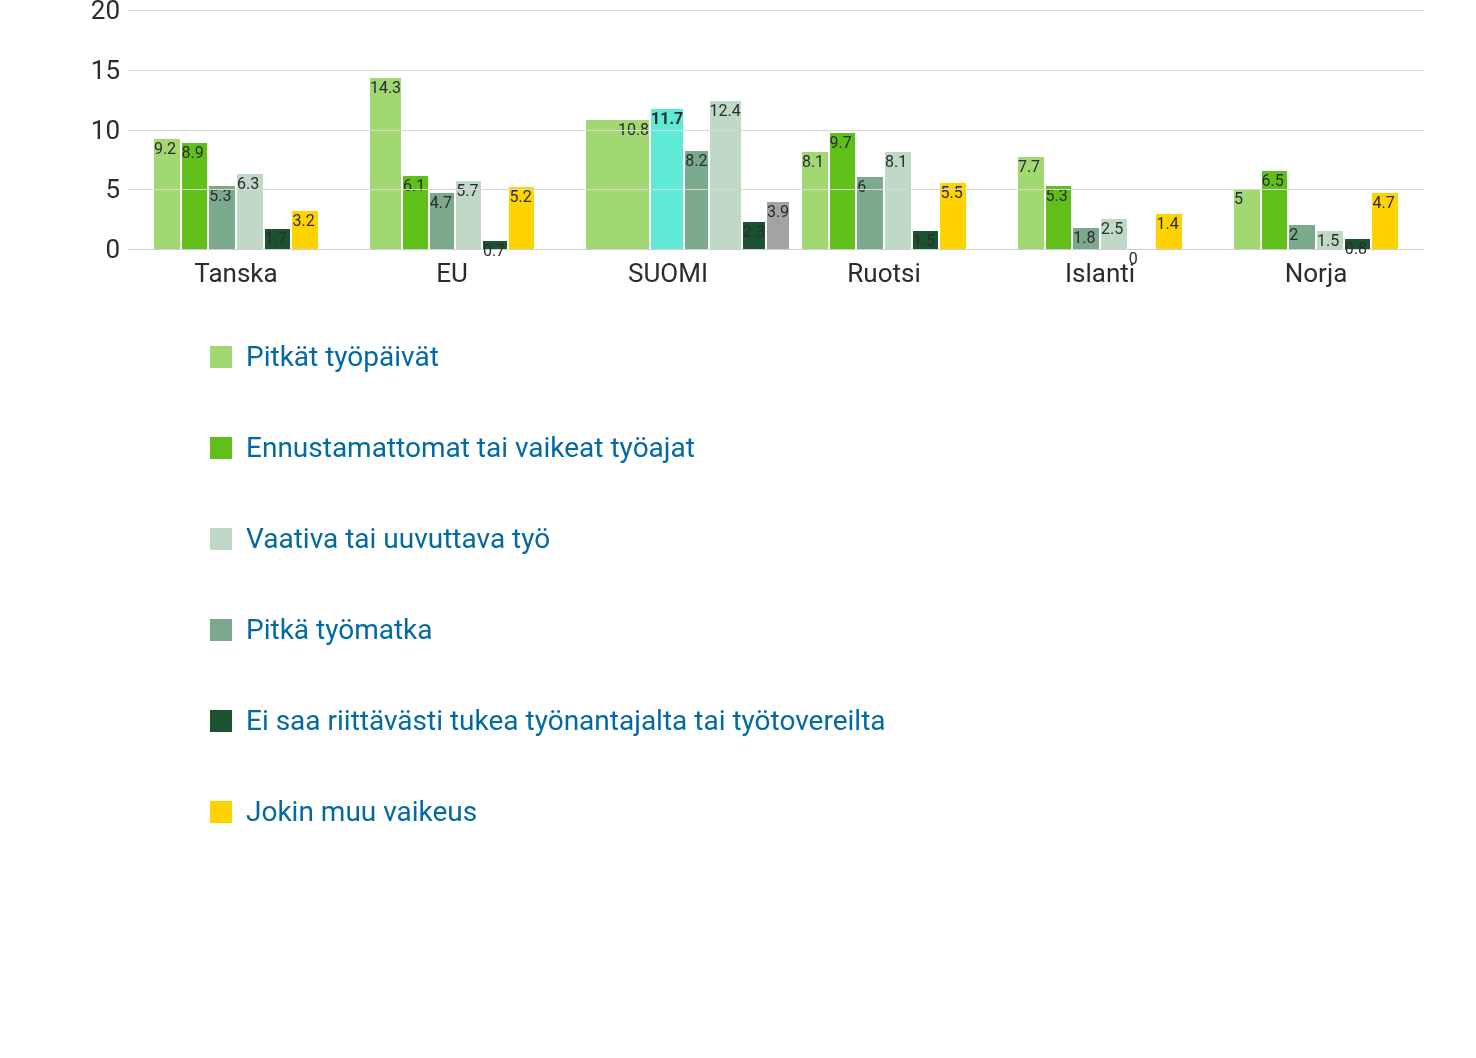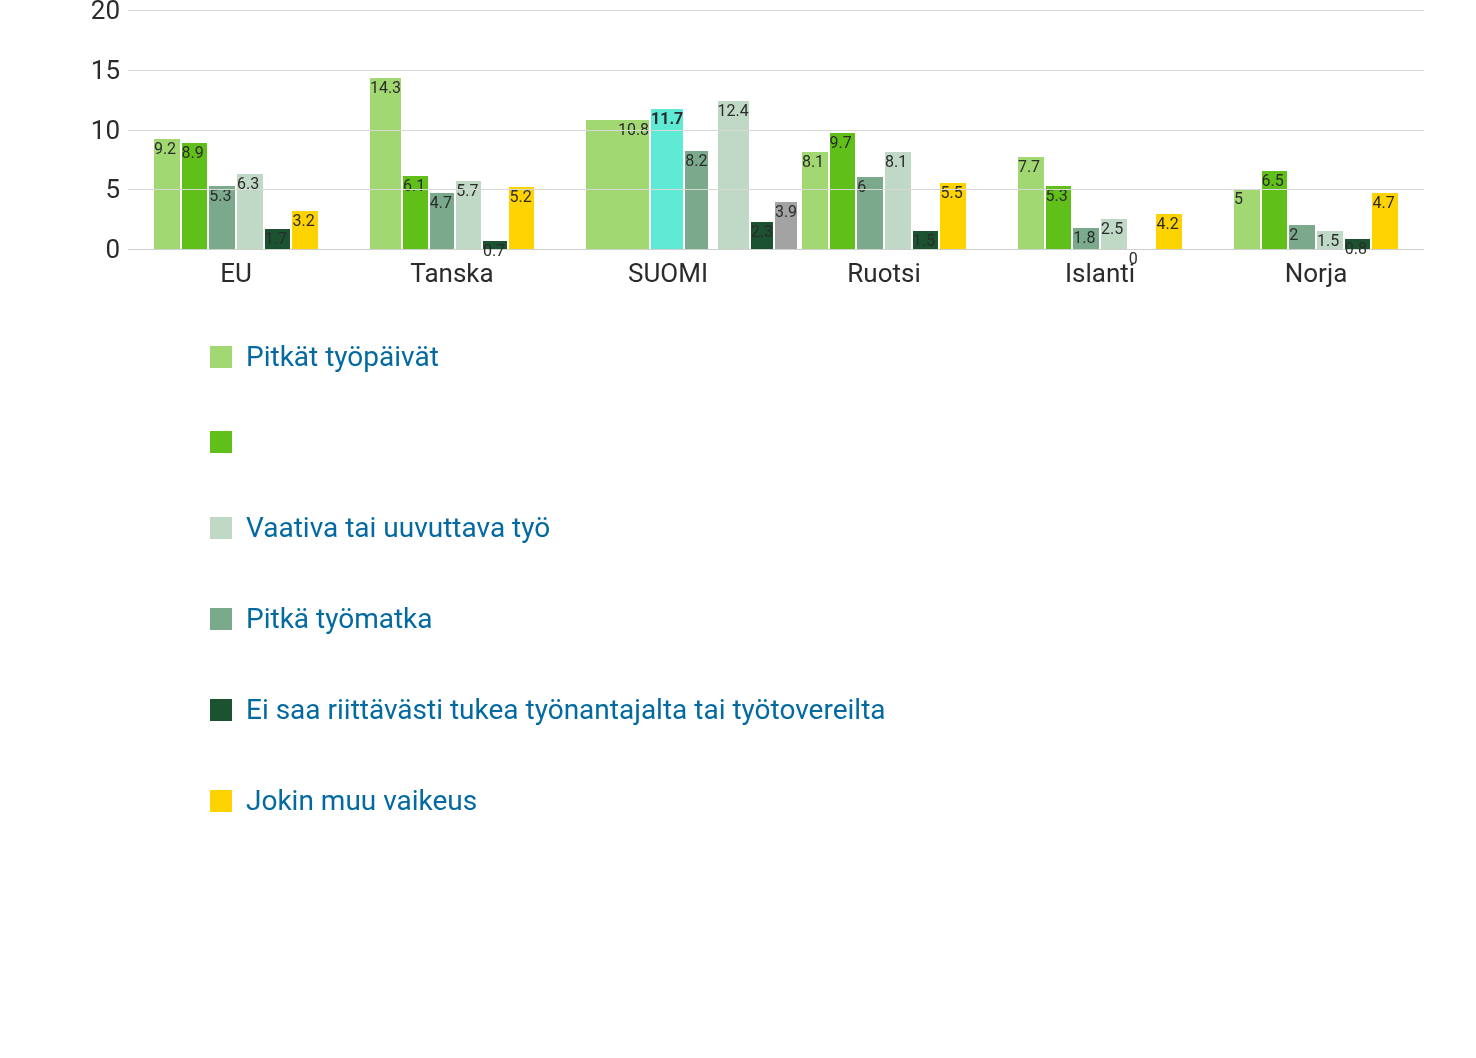--- a/index.html
+++ b/index.html
@@ -134,21 +134,21 @@
               <div class="bar" title="Vaativa tai uuvuttava työ: 5.7" style="height: 28.5%; background: rgb(192, 217, 199);">5.7</div>
               <div class="bar" title="Ei saa riittävästi tukea työnantajalta tai työtovereilta: 0.7" style="height: 3.5%; background: rgb(27, 83, 48);">0.7</div>
               <div class="bar" title="Jokin muu vaikeus: 5.2" style="height: 26%; background: rgb(255, 211, 0);">5.2</div>
             </div>
           </div>
           <div class="group">
             <div class="bars">
               <div class="bar" title="Pitkät työpäivät: 10.8" style="height: 54%; background: rgb(161, 216, 114); padding-left: 32px;">10.8</div>
               <div class="bar" title="Ennustamattomat tai vaikeat työajat: 11.7" style="height: 58.5%; background: #5eead4; font-weight: bold;">11.7</div>
               <div class="bar" title="Pitkä työmatka: 8.2" style="height: 41%; background: rgb(123, 169, 140);">8.2</div>
-              <div class="bar" title="Vaativa tai uuvuttava työ: 12.4" style="height: 62%; background: rgb(192, 217, 199); margin-left: 8px;">12.4</div>
+              <div class="bar" title="Vaativa tai uuvuttava työ: 12.4" style="height: 62%; background: rgb(192, 217, 199);">12.4</div>
               <div class="bar" title="Ei saa riittävästi tukea työnantajalta tai työtovereilta: 2.3" style="height: 11.5%; background: rgb(27, 83, 48);">2.3</div>
               <div class="bar" title="Jokin muu vaikeus: 3.9" style="height: 19.5%; background: #a3a3a3;">3.9</div>
             </div>
           </div>
           <div class="group">
             <div class="bars">
               <div class="bar" title="Pitkät työpäivät: 8.1" style="height: 40.5%; background: rgb(161, 216, 114);">8.1</div>
               <div class="bar" title="Ennustamattomat tai vaikeat työajat: 9.7" style="height: 48.5%; background: rgb(97, 191, 26);">9.7</div>
               <div class="bar" title="Pitkä työmatka: 6" style="height: 30%; background: rgb(123, 169, 140);">6</div>
               <div class="bar" title="Vaativa tai uuvuttava työ: 8.1" style="height: 40.5%; background: rgb(192, 217, 199);">8.1</div>
@@ -156,21 +156,21 @@
               <div class="bar" title="Jokin muu vaikeus: 5.5" style="height: 27.5%; background: rgb(255, 211, 0);">5.5</div>
             </div>
           </div>
           <div class="group">
             <div class="bars">
               <div class="bar" title="Pitkät työpäivät: 7.7" style="height: 38.5%; background: rgb(161, 216, 114);">7.7</div>
               <div class="bar" title="Ennustamattomat tai vaikeat työajat: 5.3" style="height: 26.5%; background: rgb(97, 191, 26);">5.3</div>
               <div class="bar" title="Pitkä työmatka: 1.8" style="height: 9%; background: rgb(123, 169, 140);">1.8</div>
               <div class="bar" title="Vaativa tai uuvuttava työ: 2.5" style="height: 12.5%; background: rgb(192, 217, 199); margin-top: 12px;">2.5</div>
               <div class="bar" title="Ei saa riittävästi tukea työnantajalta tai työtovereilta: 0" style="height: 0%; background: rgb(27, 83, 48);">0</div>
-              <div class="bar" title="Jokin muu vaikeus: 2.9" style="height: 14.5%; background: rgb(255, 211, 0);">4.2</div>
+              <div class="bar" title="Jokin muu vaikeus: 2.9" style="height: 14.5%; background: rgb(255, 211, 0);">1.4</div>
             </div>
           </div>
           <div class="group">
             <div class="bars">
               <div class="bar" title="Pitkät työpäivät: 5" style="height: 25%; background: rgb(161, 216, 114);">5</div>
               <div class="bar" title="Ennustamattomat tai vaikeat työajat: 6.5" style="height: 32.5%; background: rgb(97, 191, 26);">6.5</div>
               <div class="bar" title="Pitkä työmatka: 2" style="height: 10%; background: rgb(123, 169, 140);">2</div>
               <div class="bar" title="Vaativa tai uuvuttava työ: 1.5" style="height: 7.5%; background: rgb(192, 217, 199);">1.5</div>
               <div class="bar" title="Ei saa riittävästi tukea työnantajalta tai työtovereilta: 0.8" style="height: 4%; background: rgb(27, 83, 48);">0.8</div>
               <div class="bar" title="Jokin muu vaikeus: 4.7" style="height: 23.5%; background: rgb(255, 211, 0);">4.7</div>
@@ -181,35 +181,36 @@
         <div class="gridline" style="top: 75%;"></div>
         <div class="ytick" style="top: 75%;">5</div>
         <div class="gridline" style="top: 50%;"></div>
         <div class="ytick" style="top: 50%;">10</div>
         <div class="gridline" style="top: 25%;"></div>
         <div class="ytick" style="top: 25%;">15</div>
         <div class="gridline" style="top: 0%;"></div>
         <div class="ytick" style="top: 0%;">20</div>
       </div>
     <div class="xlabels" id="xlabels">
+        <div class="xlabel">Tanska</div>
         <div class="xlabel">EU</div>
-        <div class="xlabel">Tanska</div>
         <div class="xlabel">SUOMI</div>
         <div class="xlabel">Ruotsi</div>
         <div class="xlabel">Islanti</div>
         <div class="xlabel">Norja</div>
       </div>
   </div>
   <div class="legend" id="legend">
       <div class="legend-item">
         <span class="swatch" style="background: rgb(161, 216, 114);"></span>
         <span>Pitkät työpäivät</span>
       </div>
       <div class="legend-item">
         <span class="swatch" style="background: rgb(97, 191, 26);"></span>
+        <span>Ennustamattomat tai vaikeat työajat</span>
       </div>
       <div class="legend-item">
         <span class="swatch" style="background: rgb(192, 217, 199);"></span>
         <span>Vaativa tai uuvuttava työ</span>
       </div>
       <div class="legend-item">
         <span class="swatch" style="background: rgb(123, 169, 140);"></span>
         <span>Pitkä työmatka</span>
       </div>
       <div class="legend-item">

